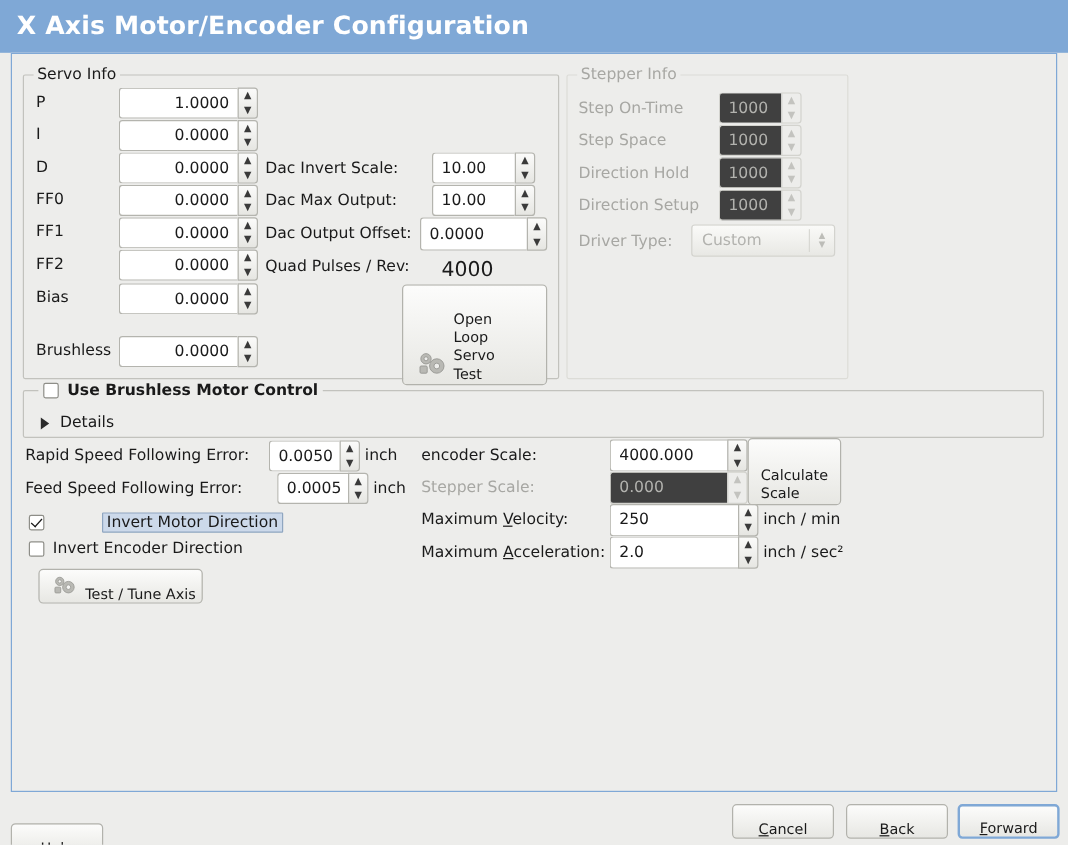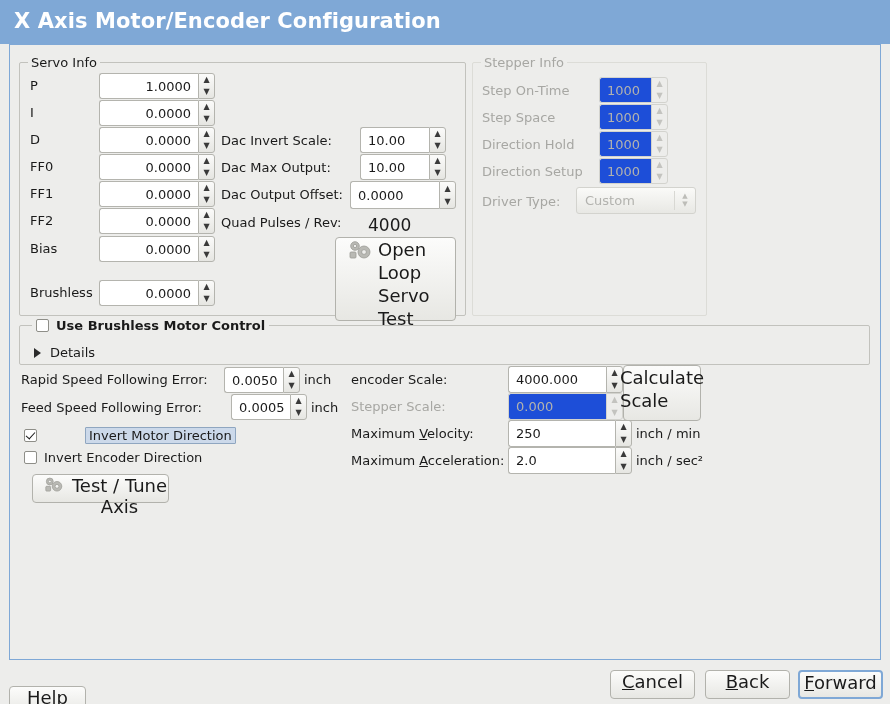--- a/index.html
+++ b/index.html
@@ -82,21 +82,21 @@
     border: 1px solid #b4b4ae;
     border-radius: 0 3px 3px 0;
     box-sizing: border-box;
     display: flex; flex-direction: column;
   }
   .spin .btns .up, .spin .btns .dn {
     flex: 1 1 50%;
     display: flex; align-items: center; justify-content: center;
     font-size: 8px; line-height: 1; color: #3a3a3a;
   }
-  .spin.dis .field { background: #1d4ed8; color: #b2b2ae; border-color: #d3d3ce; }
+  .spin.dis .field { background: #404040; color: #b2b2ae; border-color: #d3d3ce; }
   .spin.dis .btns { background: #ededeb; border-color: #d3d3ce; color: #c3c3bf; }
   .spin.dis .btns .up, .spin.dis .btns .dn { color: #c3c3bf; }
 
   
   .combo {
     position: absolute;
     display: flex; align-items: center;
     background: linear-gradient(#fafaf8, #e8e8e4);
     border: 1px solid #d3d3ce;
     border-radius: 3px;
@@ -112,22 +112,22 @@
     flex-direction: column; color: #bdbdb8; font-size: 7px; line-height: 1.1;
   }
 
   
   .btn {
     position: absolute;
     background: linear-gradient(#fcfcfb, #e7e7e3);
     border: 1px solid #b2b2ac;
     border-radius: 4px;
     box-sizing: border-box;
-    display: flex; align-items: flex-start; justify-content: center;
-    font-size: 18px; color: #1a1a1a;
+    display: flex; align-items: flex-end; justify-content: center;
+    font-size: 12px; color: #1a1a1a;
     cursor: default;
     text-align: center;
   }
   .btn.default { border: 2px solid #7fa8d6; }
   .btn .lbltxt u { text-decoration: underline; }
 
   
   .cbrow { position: absolute; display: flex; align-items: center; }
   .cbox {
     width: 13px; height: 13px; flex: 0 0 13px;

